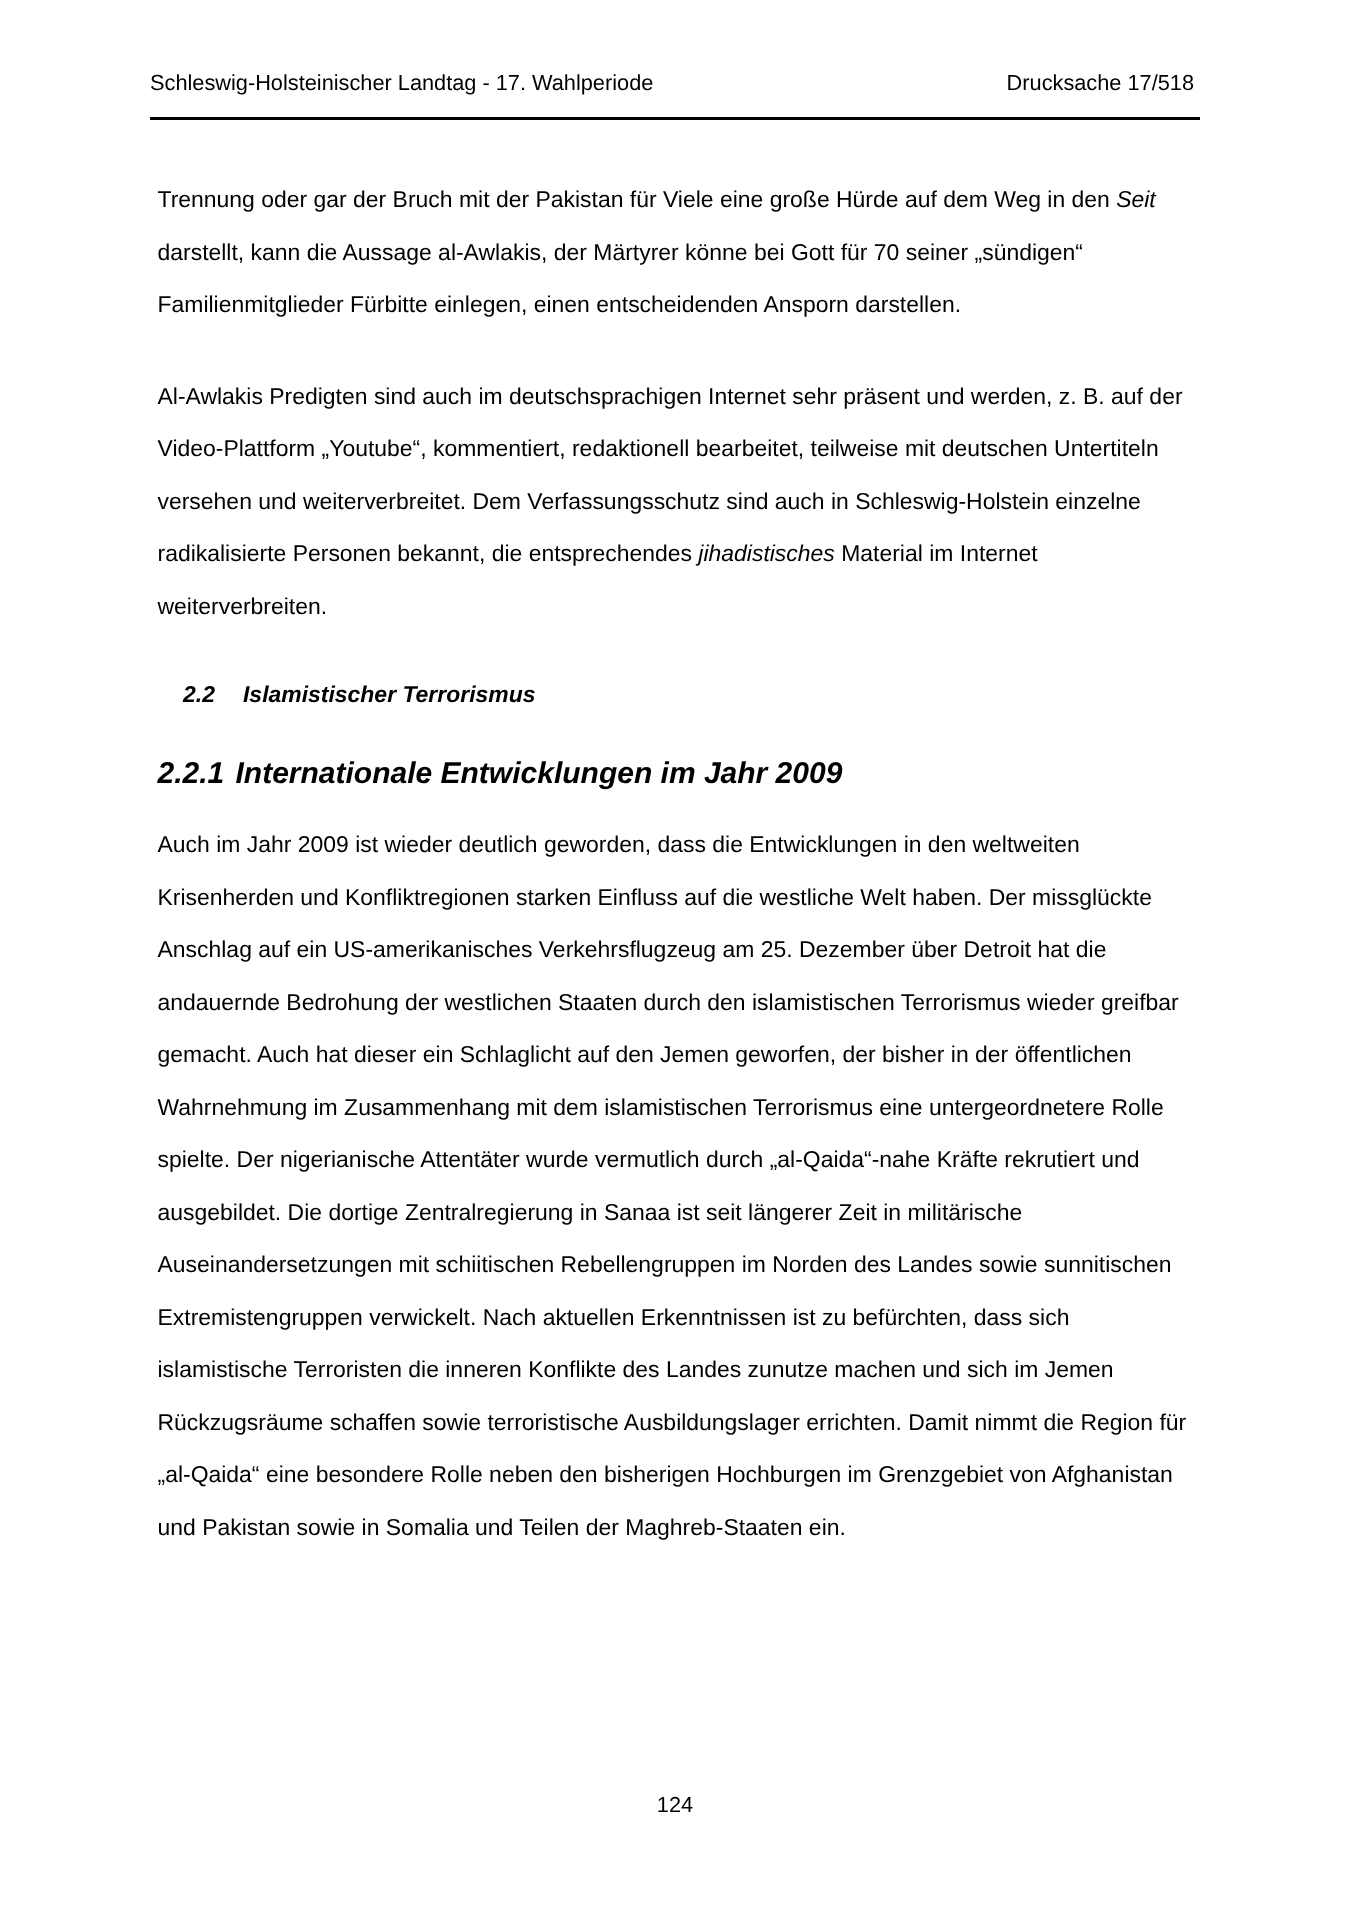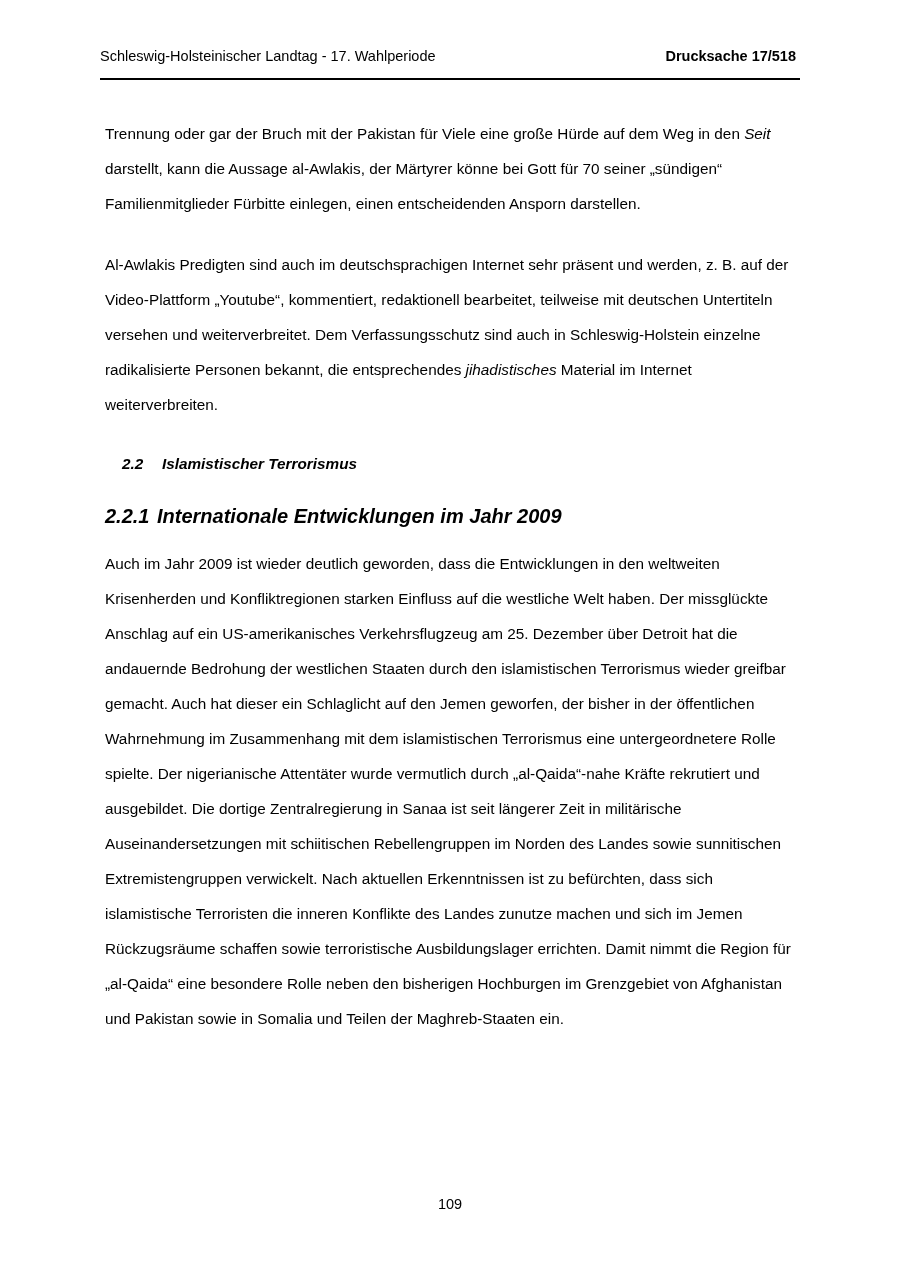--- a/index.html
+++ b/index.html
@@ -30,21 +30,21 @@
     width: 700px;
     display: flex;
     align-items: baseline;
     justify-content: space-between;
     font-size: 14.5px;
   }
   .header-left {
     white-space: nowrap;
   }
   .header-right {
-    font-weight: bold;
+    font-weight: normal;
     white-space: nowrap;
     padding-right: 4px;
   }
   .header-rule {
     position: absolute;
     left: 100px;
     top: 78px;
     width: 700px;
     height: 2px;
     background: #000000;
@@ -117,15 +117,15 @@
 
     <h3 class="heading"><span class="num">2.2</span><span>Islamistischer Terrorismus</span></h3>
 
     <h4 class="subheading"><span class="num">2.2.1</span><span>Internationale Entwicklungen im Jahr 2009</span></h4>
 
     <p class="para">Auch im Jahr 2009 ist wieder deutlich geworden, dass die Entwicklungen in den weltweiten Krisenherden und Konfliktregionen starken Einfluss auf die westliche Welt haben. Der missglückte Anschlag auf ein US-amerikanisches Verkehrsflugzeug am 25. Dezember über Detroit hat die andauernde Bedrohung der westlichen Staaten durch den islamistischen Terrorismus wieder greifbar gemacht. Auch hat dieser ein Schlaglicht auf den Jemen geworfen, der bisher in der öffentlichen Wahrnehmung im Zusammenhang mit dem islamistischen Terrorismus eine untergeordnetere Rolle spielte. Der nigerianische Attentäter wurde vermutlich durch „al-Qaida“-nahe Kräfte rekrutiert und ausgebildet. Die dortige Zentralregierung in Sanaa ist seit längerer Zeit in militärische Auseinandersetzungen mit schiitischen Rebellengruppen im Norden des Landes sowie sunnitischen Extremistengruppen verwickelt. Nach aktuellen Erkenntnissen ist zu befürchten, dass sich islamistische Terroristen die inneren Konflikte des Landes zunutze machen und sich im Jemen Rückzugsräume schaffen sowie terroristische Ausbildungslager errichten. Damit nimmt die Region für „al-Qaida“ eine besondere Rolle neben den bisherigen Hochburgen im Grenzgebiet von Afghanistan und Pakistan sowie in Somalia und Teilen der Maghreb-Staaten ein.</p>
 
 
   </div>
 
-  <div class="page-number">109</div>
+  <div class="page-number">124</div>
 
 </div>
 
 </body></html>

